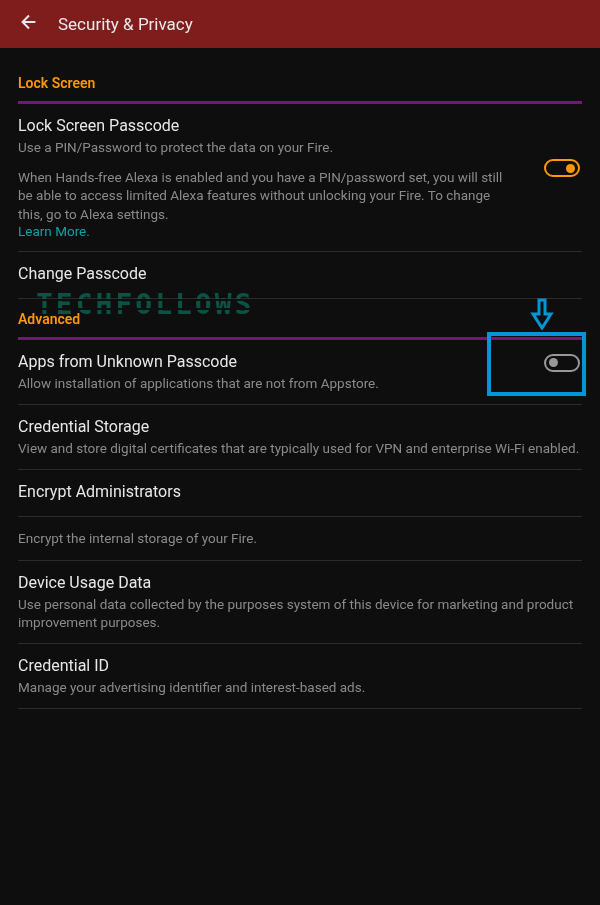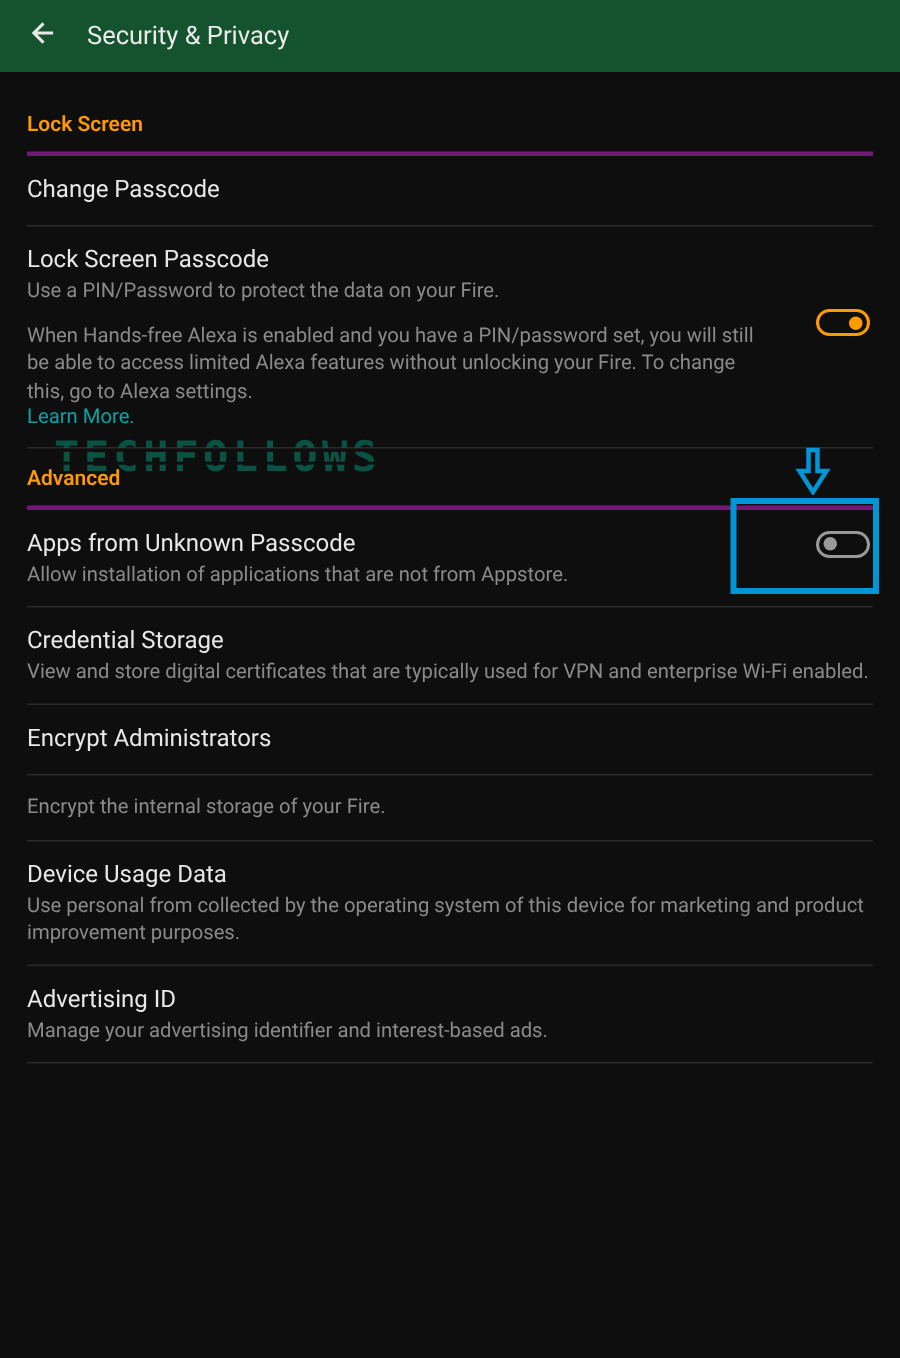--- a/index.html
+++ b/index.html
@@ -10,21 +10,21 @@
     body {
       background: #0e0e0e;
       width: 600px;
       height: 905px;
       font-family: -apple-system, BlinkMacSystemFont, "Segoe UI", Roboto, sans-serif;
       color: #e0e0e0;
       overflow: hidden;
       position: relative;
     }
     .header {
-      background: #14532d;
+      background: #7f1d1d;
       height: 48px;
       display: flex;
       align-items: center;
       padding: 0 18px;
     }
     .back-arrow {
       color: #e8e8e8;
       cursor: pointer;
       margin-right: 18px;
     }
@@ -155,31 +155,31 @@
     </svg>
   </span>
   <span class="header-title">Security &amp; Privacy</span>
 </div>
 
 <div class="content">
 
   <div class="section-header">Lock Screen</div>
 
   <div class="setting-item">
-    <div class="setting-title">Change Passcode</div>
-  </div>
-
-  <div class="setting-item">
     <div class="setting-title">Lock Screen Passcode</div>
     <div class="setting-desc">Use a PIN/Password to protect the data on your Fire.</div>
     <div class="setting-desc2">When Hands-free Alexa is enabled and you have a PIN/password set, you will still be able to access limited Alexa features without unlocking your Fire. To change this, go to Alexa settings.</div>
     <div class="learn-more">Learn More.</div>
     <div class="toggle toggle-on"></div>
   </div>
 
+  <div class="setting-item">
+    <div class="setting-title">Change Passcode</div>
+  </div>
+
   <div class="section-header">Advanced</div>
 
   <div class="setting-item">
     <div class="setting-title">Apps from Unknown Passcode</div>
     <div class="setting-desc">Allow installation of applications that are not from Appstore.</div>
     <div class="toggle toggle-off toggle-unknown"></div>
   </div>
 
   <div class="setting-item">
     <div class="setting-title">Credential Storage</div>
@@ -189,26 +189,26 @@
   <div class="setting-item">
     <div class="setting-title">Encrypt Administrators</div>
   </div>
 
   <div class="setting-item">
     <div class="setting-desc">Encrypt the internal storage of your Fire.</div>
   </div>
 
   <div class="setting-item">
     <div class="setting-title">Device Usage Data</div>
-    <div class="setting-desc">Use personal from collected by the operating system of this device for marketing and product improvement purposes.</div>
-  </div>
-
-
-  <div class="setting-item">
-    <div class="setting-title">Advertising ID</div>
+    <div class="setting-desc">Use personal data collected by the purposes system of this device for marketing and product improvement purposes.</div>
+  </div>
+
+
+  <div class="setting-item">
+    <div class="setting-title">Credential ID</div>
     <div class="setting-desc">Manage your advertising identifier and interest-based ads.</div>
   </div>
 
 </div>
 
 <div class="watermark">TECHFOLLOWS</div>
 
 <div class="highlight-box"></div>
 <div class="highlight-arrow">
   <svg width="24" height="32" viewBox="0 0 24 32">

